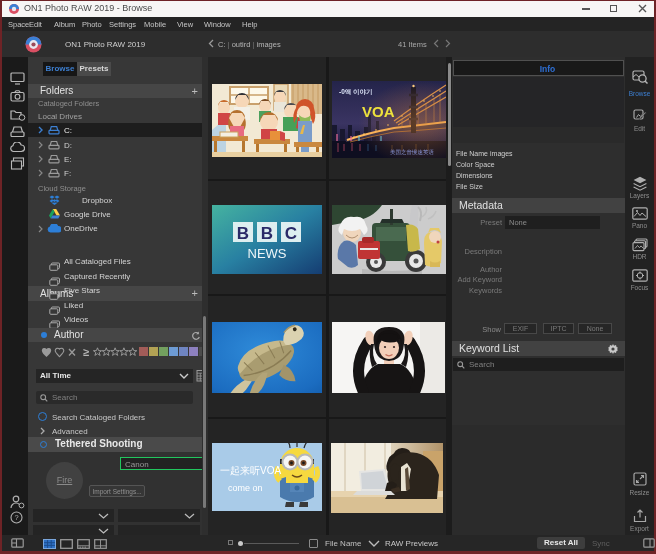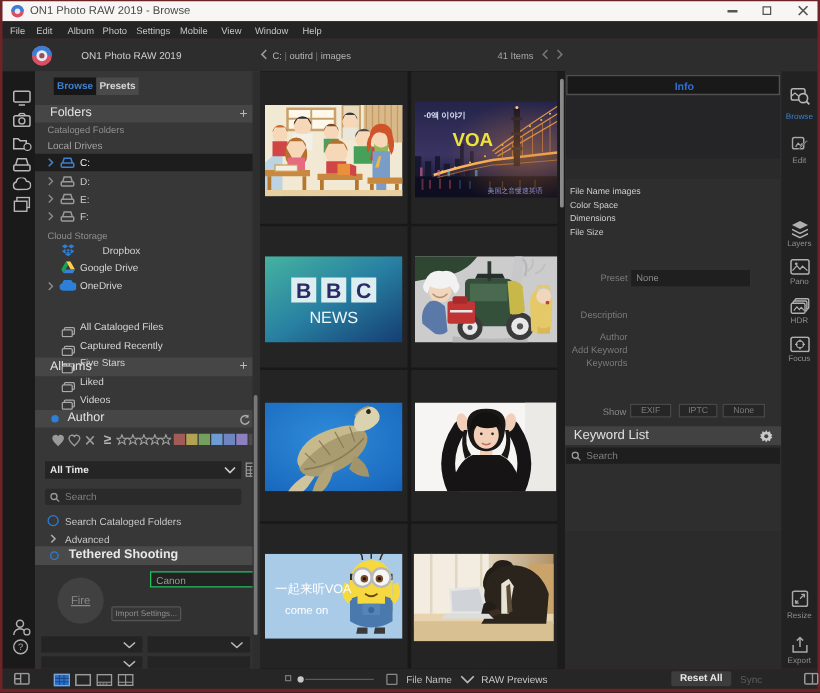--- a/index.html
+++ b/index.html
@@ -17,21 +17,21 @@
     </svg>
     <div class="abs" style="left:22px;top:2px;font-size:9px;color:#4a4a4a;">ON1 Photo RAW 2019 - Browse</div>
     <div class="abs" style="left:580px;top:7px;width:8px;height:1.5px;background:#555;"></div>
     <div class="abs" style="left:608px;top:4px;width:7px;height:7px;border:1.5px solid #555;"></div>
     <svg class="abs" style="left:636px;top:3px;" width="9" height="9" viewBox="0 0 9 9">
         <path d="M1 1 L8 8 M8 1 L1 8" stroke="#555" stroke-width="1.4"></path>
       </svg>
   </div>
 
   <div class="abs" id="menubar" style="left:2px;top:17px;width:652px;height:14px;background:#242424;font-size:7.5px;color:#c6c6c6;">
-    <span class="abs" style="left:6px;top:3px;">File</span>
+    <span class="abs" style="left:6px;top:3px;">Space</span>
     <span class="abs" style="left:27px;top:3px;">Edit</span>
     <span class="abs" style="left:52px;top:3px;">Album</span>
     <span class="abs" style="left:80px;top:3px;">Photo</span>
     <span class="abs" style="left:107px;top:3px;">Settings</span>
     <span class="abs" style="left:142px;top:3px;">Mobile</span>
     <span class="abs" style="left:175px;top:3px;">View</span>
     <span class="abs" style="left:202px;top:3px;">Window</span>
     <span class="abs" style="left:240px;top:3px;">Help</span>
   </div>
 
@@ -1079,20 +1079,21 @@
   <div class="abs" id="rightpanel" style="left:452px;top:57px;width:173px;height:478px;background:#2b2b2b;overflow:hidden;">
     <div class="abs" style="left:0;top:0;width:173px;height:368px;background:#2e2e2e;"></div>
     <div class="abs" style="left:1px;top:3px;width:171px;height:16px;background:#191919;border:1px solid #505050;color:#2e6fd4;font-size:8.5px;font-weight:bold;text-align:center;line-height:16px;padding-left:18px;">Info</div>
     <div class="abs" style="left:1px;top:20px;width:171px;height:50px;background:#252527;"></div>
     <div class="abs" style="left:1px;top:70px;width:171px;height:16px;background:#2a2a2a;"></div>
     <div class="abs" style="left:4px;top:93px;font-size:7px;color:#d0d0d0;">File Name</div>
     <div class="abs" style="left:38px;top:93px;font-size:7px;color:#d0d0d0;">images</div>
     <div class="abs" style="left:4px;top:104px;font-size:7px;color:#d0d0d0;">Color Space</div>
     <div class="abs" style="left:4px;top:115px;font-size:7px;color:#d0d0d0;">Dimensions</div>
     <div class="abs" style="left:4px;top:126px;font-size:7px;color:#d0d0d0;">File Size</div>
+    <div class="abs" style="left:0;top:141px;width:173px;height:15px;background:#424242;color:#e0e0e0;font-size:10.5px;"><span style="margin-left:7px;line-height:15px;">Metadata</span></div>
     <div class="abs" style="left:0;top:161px;width:50px;font-size:7.5px;color:#7a7a7a;text-align:right;">Preset</div>
     <div class="abs" style="left:53px;top:159px;width:95px;height:13px;background:#1f1f1f;">
         <span style="position:absolute;left:4px;top:2px;font-size:7.5px;color:#8a8a8a;">None</span>
       </div>
     <div class="abs" style="left:0;top:179px;width:50px;font-size:7.5px;color:#7a7a7a;text-align:right;margin-top:29px;">Author</div>
     <div class="abs" style="left:0;top:190px;width:50px;font-size:7.5px;color:#7a7a7a;text-align:right;">Description</div>
     <div class="abs" style="left:0;top:218px;width:50px;font-size:7.5px;color:#7a7a7a;text-align:right;">Add Keyword</div>
     <div class="abs" style="left:0;top:229px;width:50px;font-size:7.5px;color:#7a7a7a;text-align:right;">Keywords</div>
     <div class="abs" style="left:0;top:268px;width:49px;font-size:7.5px;color:#8a8a8a;text-align:right;">Show</div>
     <div class="abs" style="left:52px;top:266px;width:33px;height:11px;background:#262626;border:1px solid #484848;color:#7a7a7a;font-size:7px;text-align:center;line-height:10px;">EXIF</div>

